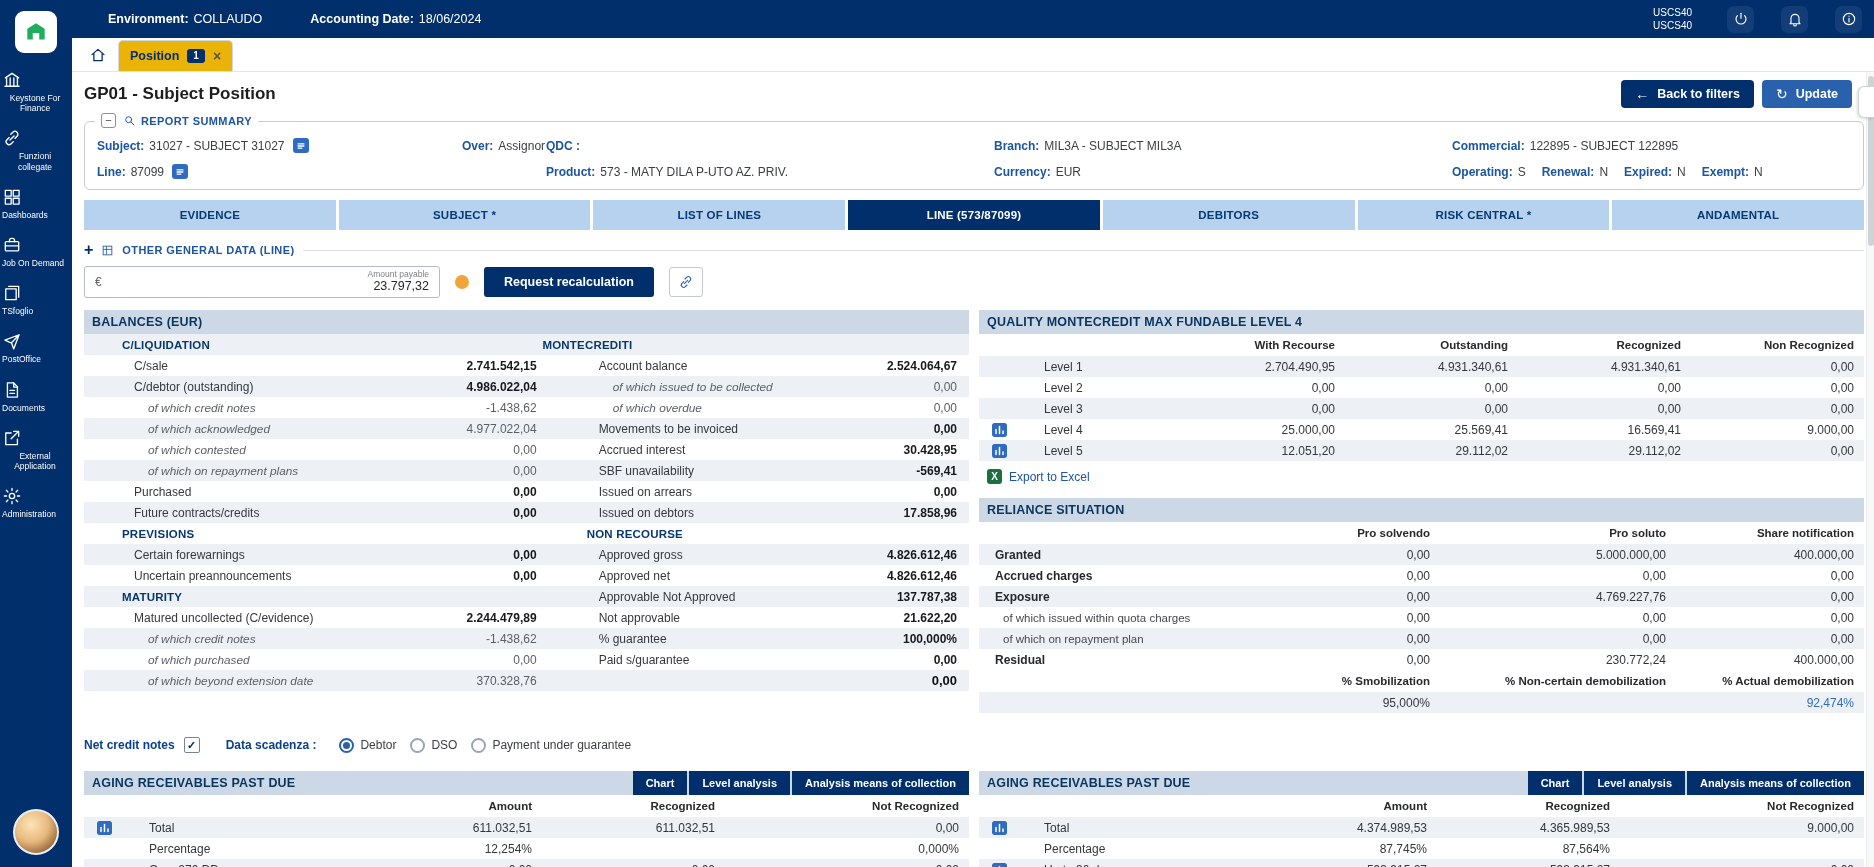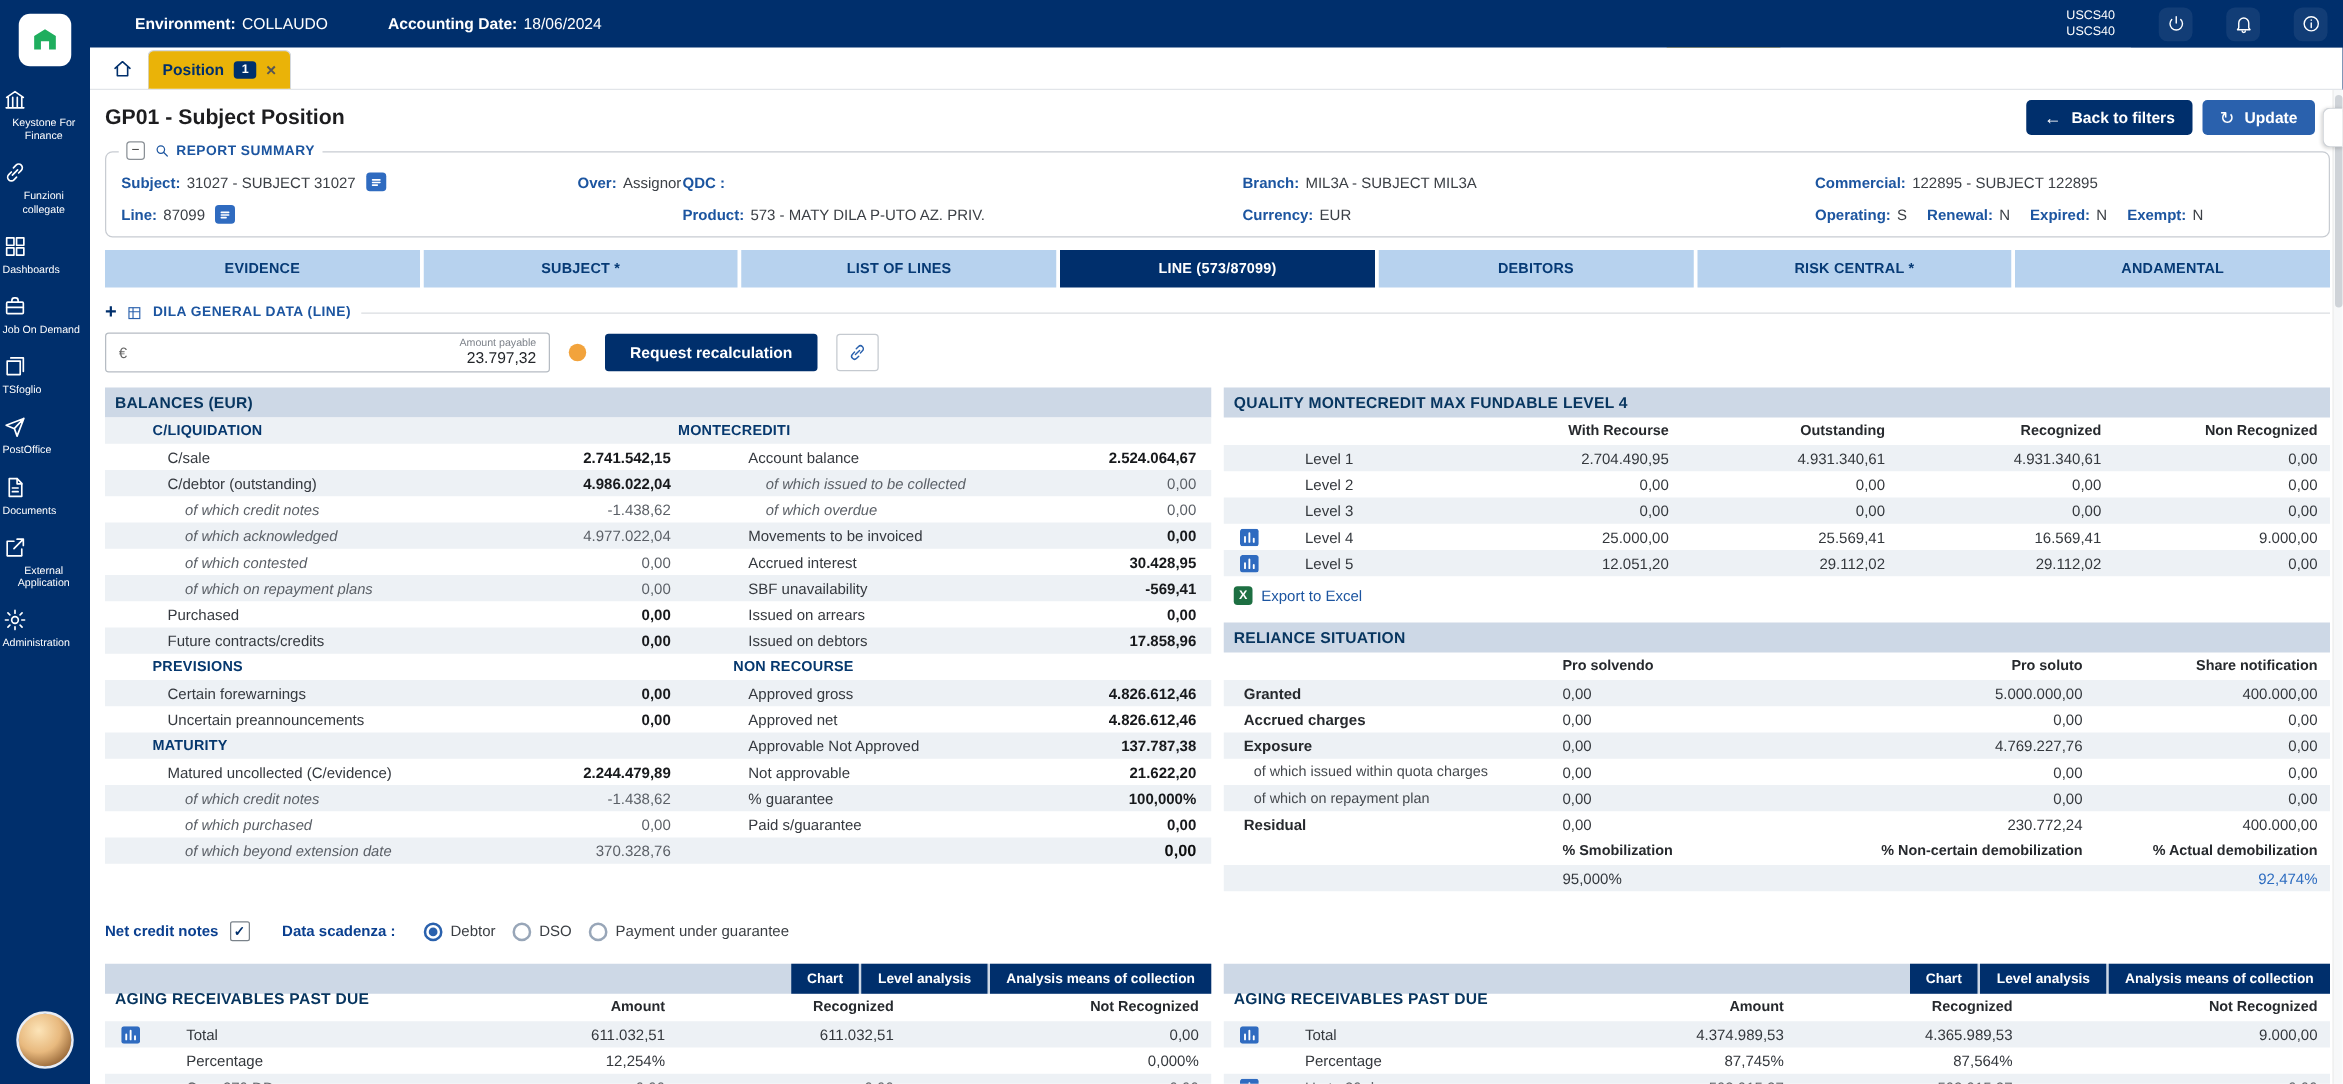--- a/index.html
+++ b/index.html
@@ -96,21 +96,21 @@
   .b-cell.total .b-val{font-weight:bold;font-size:13px;color:#0e0f10;}
   
   .colhead{display:flex;height:22px;align-items:center;font-size:11.5px;font-weight:bold;color:#26292d;}
   .lab-sp{flex:1;}
   .t-row{display:flex;height:21px;align-items:center;font-size:12px;color:#33373c;}
   .t-rows .t-row:nth-child(odd){background:var(--stripe);}
   .ic-cell{width:26px;margin-left:13px;display:flex;align-items:center;}
   .row-ic{width:15px;height:14px;border-radius:2px;cursor:pointer;}
   .t-lab{flex:1;margin-left:26px;}
   .numc{width:173px;text-align:right;padding-right:10px;}
-  .r-c1{width:190px;padding-right:10px;}
+  .r-c1{width:190px;text-align:right;padding-right:10px;}
   .r-c2{width:236px;text-align:right;padding-right:10px;}
   .r-c3{width:188px;text-align:right;padding-right:10px;}
   .a-c1{width:165px;text-align:right;padding-right:10px;}
   .a-c2{width:183px;text-align:right;padding-right:10px;}
   .a-c3{width:244px;text-align:right;padding-right:10px;}
   .r-lab{flex:1;padding-left:16px;}
   .r-lab.main{font-weight:bold;color:#26292d;}
   .r-lab.sub{padding-left:24px;font-size:11.5px;color:#45494e;}
   .pct-val{background:var(--stripe);}
   .pct-blue{color:#2d6cc0;}
@@ -121,21 +121,21 @@
   
   .filters{display:flex;align-items:center;margin:22px 0 16px;height:20px;}
   .flabel{color:#0a3f8f;font-weight:bold;font-size:12px;margin-right:9px;}
   .checkbox{width:16px;height:16px;border:1px solid #7a828a;border-radius:2px;display:flex;align-items:center;justify-content:center;font-size:11px;color:var(--navy);font-weight:bold;background:#fff;cursor:pointer;margin-right:26px;}
   .radio{width:15px;height:15px;border:2px solid #98a6b8;border-radius:50%;position:relative;background:#fff;cursor:pointer;margin:0 6px 0 14px;flex:none;}
   .radio.sel{border-color:var(--btnblue);}
   .radio.sel::after{content:"";position:absolute;inset:2px;background:var(--btnblue);border-radius:50%;}
   .ropt{color:#3a3e43;font-size:12px;}
   
   .ag-head{display:flex;align-items:stretch;background:var(--hdr);height:24px;}
-  .ag-title{font-weight:bold;color:#07355f;padding:16px 8px;line-height:24px;font-size:12.5px;flex:1;letter-spacing:.2px;}
+  .ag-title{font-weight:bold;color:#07355f;padding:0 8px;line-height:24px;font-size:12.5px;flex:1;letter-spacing:.2px;}
   .ag-btn{background:var(--navy);color:#fff;font-size:11px;font-weight:bold;display:flex;align-items:center;padding:0 13px;margin-left:2px;cursor:pointer;}
   .agr-wrap{margin-top:58px;}
   
   .drawer-handle{position:fixed;right:0;top:86px;width:16px;height:32px;background:#fff;border:1px solid #cfd3d8;border-right:none;border-radius:6px 0 0 6px;box-shadow:-1px 1px 3px rgba(0,0,0,.15);cursor:pointer;z-index:30;}
   .scroll-track{position:fixed;right:0;top:72px;bottom:0;width:8px;background:#f7f8f9;border-left:1px solid #ededed;z-index:15;}
   .scroll-thumb{position:absolute;top:4px;left:1px;width:6px;height:170px;background:#cfd3d8;border-radius:3px;cursor:grab;}
 </style>
 </head>
 <body>
 
@@ -397,21 +397,21 @@
   </div>
 
   <div class="ogd-head">
     <span class="ogd-plus">+</span>
     <span class="ogd-grid-ic">
         <svg viewBox="0 0 24 24">
           <rect x="4" y="4" width="16" height="16"></rect>
           <path d="M4 10h16M10 4v16"></path>
         </svg>
       </span>
-    <span class="ogd-title">DILA GENERAL DATA (LINE)</span>
+    <span class="ogd-title">OTHER GENERAL DATA (LINE)</span>
     <span class="ogd-line"></span>
   </div>
 
   <div class="calc-row">
     <div class="amount-box">
       <span class="euro">€</span>
       <span class="amount-right">
         <div class="amount-label">Amount payable</div>
         <div class="amount-value">23.797,32</div>
       </span>

